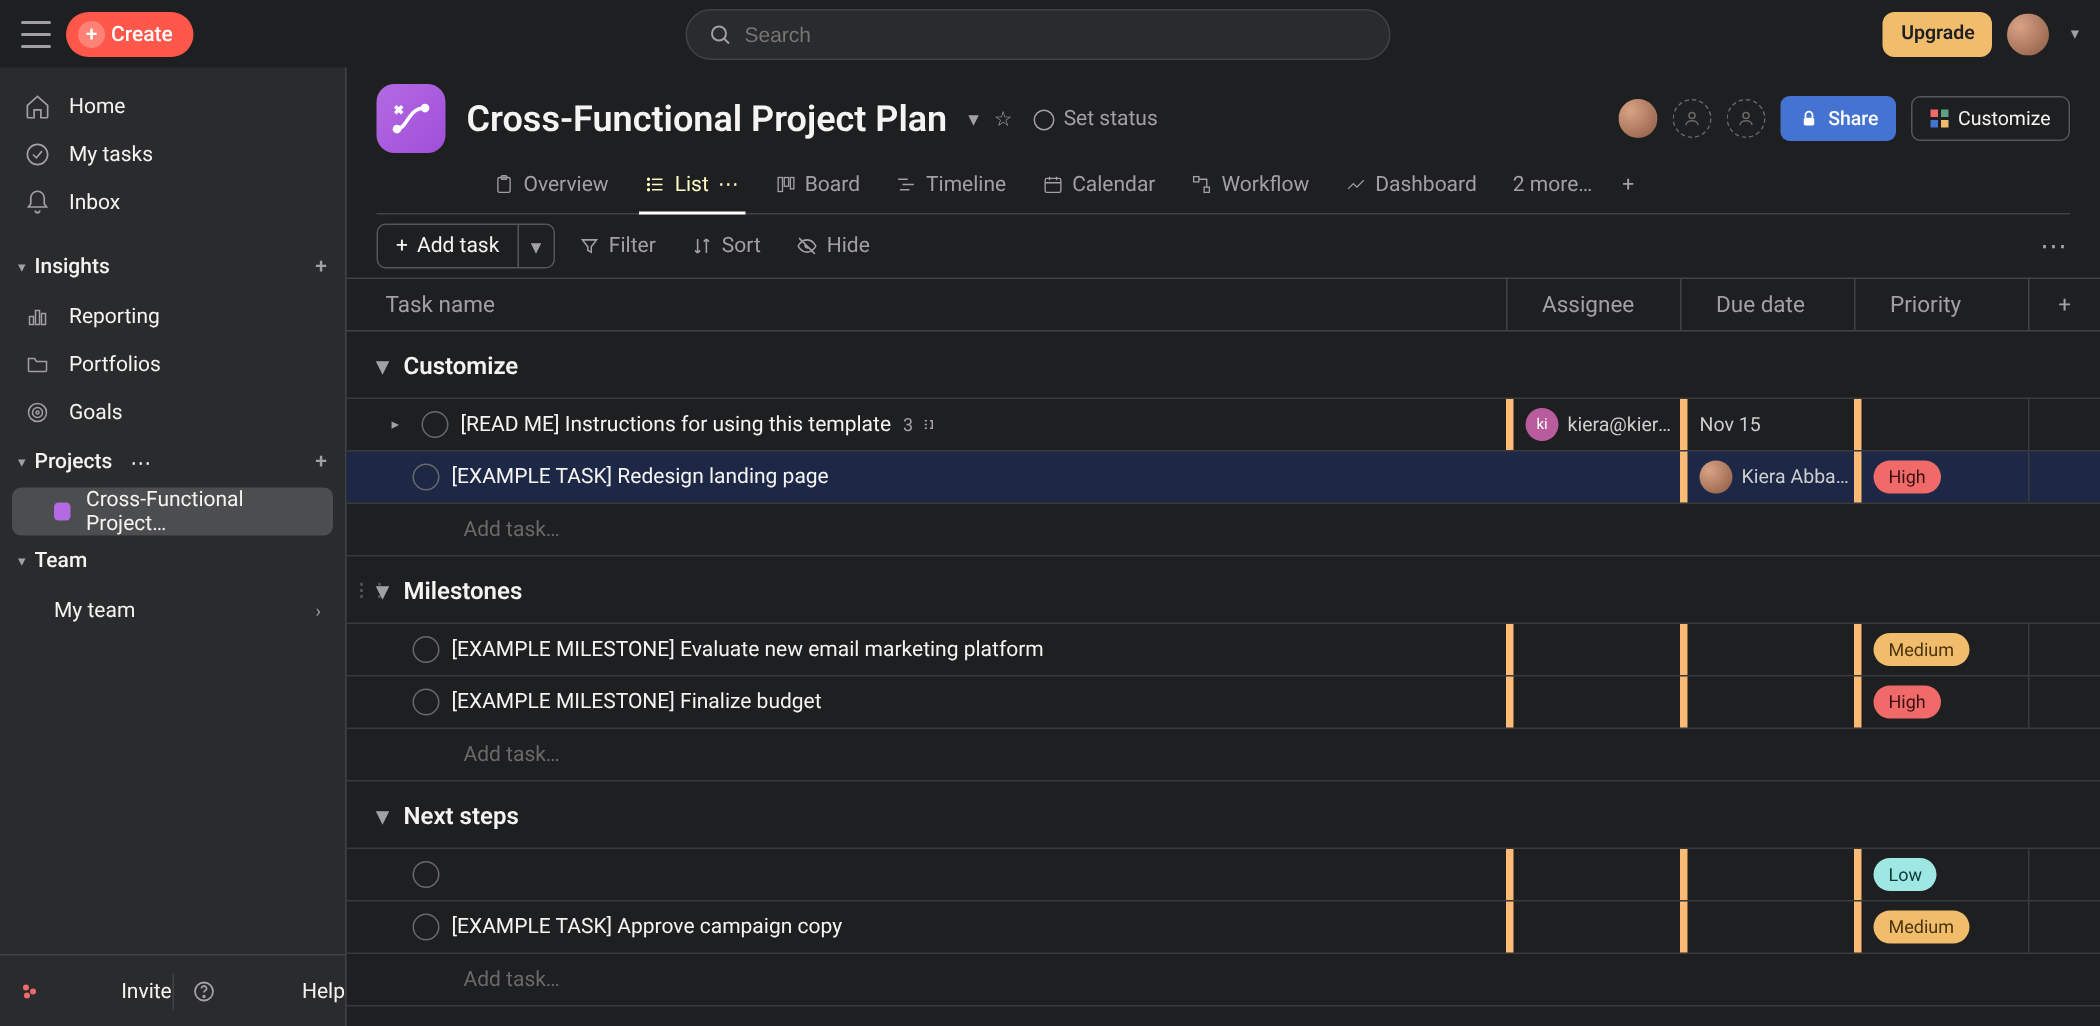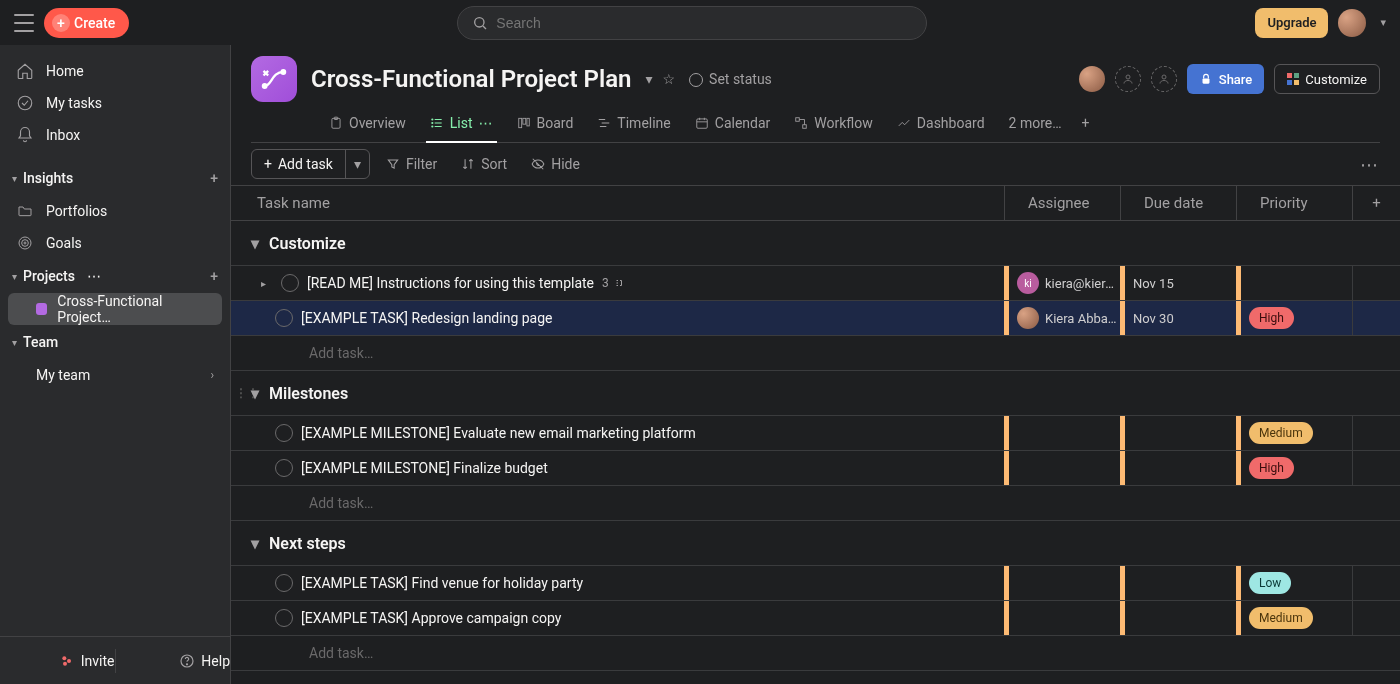--- a/index.html
+++ b/index.html
@@ -69,21 +69,21 @@
   .side-sec-head .plus-mini{margin-left:auto;color:#a2a0a2;font-size:14px;}
   .side-sub {
     display:flex;align-items:center;gap:10px;height:32px;padding:0 12px 0 28px;
     cursor:pointer;font-size:14px;border-radius:6px;margin:0 8px;
     position:relative;
   }
   .side-sub.active{background:#4c4d4f;}
   .side-sub .sq{width:12px;height:12px;border-radius:3px;}
   .side-sub .sub-chev{position:absolute;right:8px;color:#a2a0a2;font-size:12px;}
   .sidebar-footer{margin-top:auto;display:flex;align-items:center;height:48px;border-top:1px solid #424244;}
-  .sf-item{flex:1;display:flex;align-items:center;justify-content:flex-end;gap:6px;cursor:pointer;color:#f5f4f3;margin-left:12px;}
+  .sf-item{flex:1;display:flex;align-items:center;justify-content:space-between;gap:6px;cursor:pointer;color:#f5f4f3;margin-left:12px;}
   .sf-divider{width:1px;height:24px;background:#424244;}
 
   
   .main{flex:1;display:flex;flex-direction:column;overflow:hidden;}
   .proj-header{padding:10px 20px 0 20px;}
   .proj-row1{display:flex;align-items:center;gap:14px;height:48px;}
   .proj-icon{
     width:46px;height:46px;border-radius:12px;
     background:linear-gradient(135deg,#b36ae2,#a04ed9);
     display:flex;align-items:center;justify-content:center;position:relative;
@@ -100,21 +100,21 @@
   .share-btn{background:#4573d2;color:#fff;border-radius:6px;height:30px;padding:0 12px;display:flex;align-items:center;gap:6px;cursor:pointer;font-weight:500;font-size:13px;}
   .customize-btn{border:1px solid #565557;border-radius:6px;height:30px;padding:0 12px;display:flex;align-items:center;gap:6px;cursor:pointer;font-size:13px;}
   .cust-grid{display:grid;grid-template-columns:5px 5px;grid-template-rows:5px 5px;gap:2px;}
   .cust-grid span:nth-child(1){background:#f06a6a;}
   .cust-grid span:nth-child(2){background:#5da283;}
   .cust-grid span:nth-child(3){background:#4573d2;}
   .cust-grid span:nth-child(4){background:#f1bd6c;}
 
   .tabs{display:flex;align-items:center;gap:0;height:40px;padding-left:66px;border-bottom:1px solid #424244;}
   .tab{display:flex;align-items:center;gap:6px;padding:0 12px;height:100%;color:#a2a0a2;cursor:pointer;font-size:14px;position:relative;}
-  .tab.active{color:#86efac;text-align:center;}
+  .tab.active{color:#fef9c3;text-align:center;}
   .tab.active::after{content:"";position:absolute;bottom:-1px;left:8px;right:8px;height:2px;background:#fff;}
   .tab .dots-h{font-size:14px;cursor:pointer;}
 
   .toolbar{display:flex;align-items:center;gap:8px;height:42px;padding:0 20px;}
   .addtask{display:flex;align-items:center;border:1px solid #565557;border-radius:6px;height:30px;overflow:hidden;}
   .addtask .main-b{display:flex;align-items:center;gap:6px;padding:0 12px;cursor:pointer;}
   .addtask .split{width:1px;height:100%;background:#565557;}
   .addtask .dd{padding:0 8px;cursor:pointer;color:#a2a0a2;}
   .tool{display:flex;align-items:center;gap:6px;color:#a2a0a2;cursor:pointer;padding:0 8px;height:30px;}
   .tool-spacer{flex:1;}
@@ -211,20 +211,30 @@
             </svg>
           </span>
         <span>Inbox</span>
       </div>
     </div>
 
     <div class="side-sec-head">
       <span class="caret">▾</span>
       <span>Insights</span>
       <span class="plus-mini">+</span>
+    </div>
+    <div class="side-item">
+      <span class="side-icon">
+          <svg width="16" height="16" viewBox="0 0 24 24" fill="none" stroke="currentColor" stroke-width="1.5">
+            <rect x="4" y="12" width="4" height="8"></rect>
+            <rect x="10" y="6" width="4" height="14"></rect>
+            <rect x="16" y="9" width="4" height="11"></rect>
+          </svg>
+        </span>
+      <span>Reporting</span>
     </div>
     <div class="side-item">
       <span class="side-icon">
           <svg width="16" height="16" viewBox="0 0 24 24" fill="none" stroke="currentColor" stroke-width="1.5">
             <path d="M3 6h6l2 3h10v9a1 1 0 0 1-1 1H4a1 1 0 0 1-1-1z"></path>
           </svg>
         </span>
       <span>Portfolios</span>
     </div>
     <div class="side-item">
@@ -463,21 +473,20 @@
             </div>
             <div class="row selected">
               <div class="c-name">
                 <span class="check-ring"></span>
                 <span>[EXAMPLE TASK] Redesign landing page</span>
               </div>
               <div class="c">
                 <span class="assignee-avatar photo"></span>
                 <span class="assignee-name">Kiera Abba…</span>
               </div>
-              <div class="c">Nov 30</div>
               <div class="c">
                 <span class="pri high">High</span>
               </div>
               <div class="c-end"></div>
             </div>
             <div class="addtask-row">Add task…</div>
           </div>
         </div>
         <div class="section">
           <div class="sec-head" style="position: relative;">
@@ -515,21 +524,20 @@
         </div>
         <div class="section">
           <div class="sec-head" style="position: relative;">
             <span class="caret">▾</span>
             <span>Next steps</span>
           </div>
           <div class="section-rows">
             <div class="row">
               <div class="c-name">
                 <span class="check-ring"></span>
-                <span>[EXAMPLE TASK] Find venue for holiday party</span>
               </div>
               <div class="c"></div>
               <div class="c"></div>
               <div class="c">
                 <span class="pri low">Low</span>
               </div>
               <div class="c-end"></div>
             </div>
             <div class="row">
               <div class="c-name">

